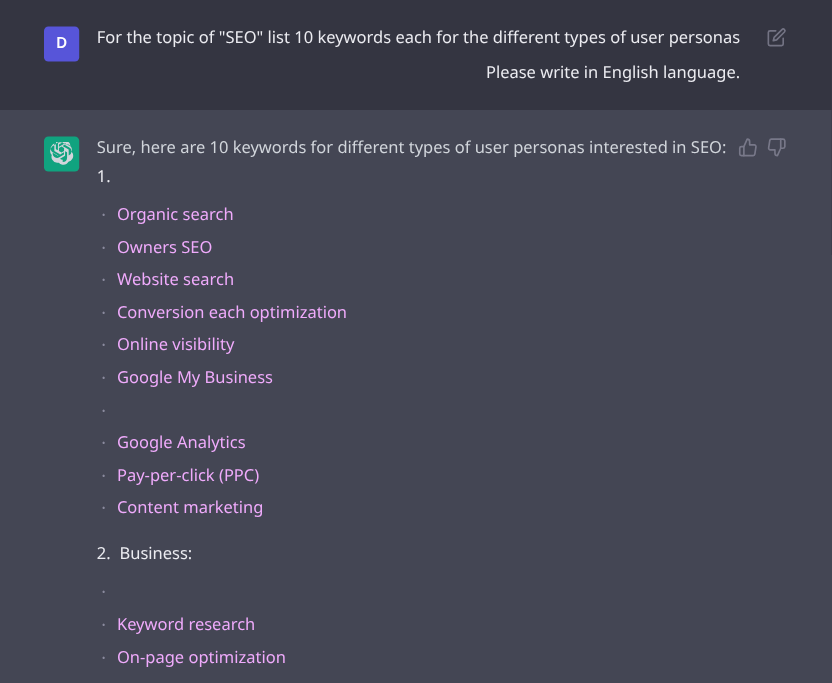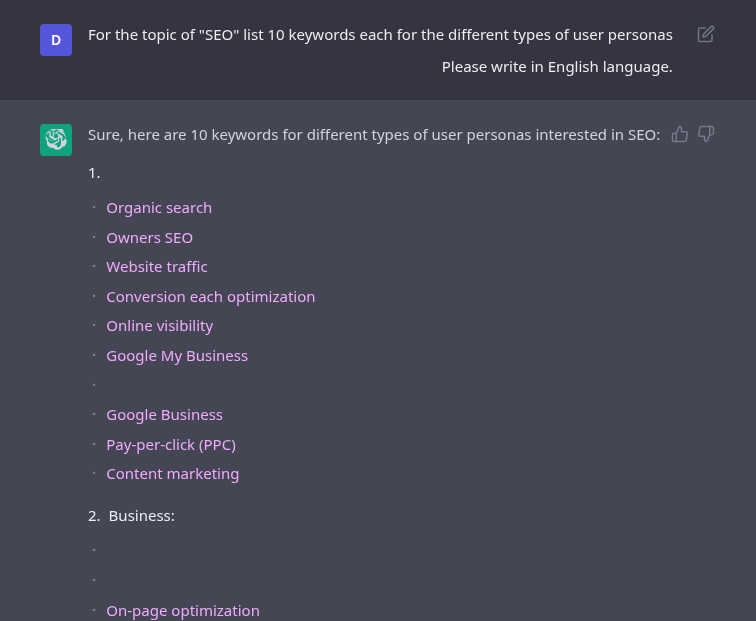--- a/index.html
+++ b/index.html
@@ -104,21 +104,21 @@
       margin-bottom: 0;
       text-align: right;
     }
 
     .assistant-message-text {
       color: #d1d5db;
       line-height: 1.7;
     }
 
     .assistant-message-text p {
-      margin-bottom: 12px;
+      margin-bottom: 0;
     }
 
     .numbered-section {
       margin-bottom: 16px;
     }
 
     .numbered-label {
       color: #ececf1;
       margin-bottom: 10px;
       display: flex;
@@ -217,40 +217,40 @@
               <li>
                   <span class="bullet">·</span>
                   <span class="keyword-text">Organic search</span>
                 </li>
               <li>
                   <span class="bullet">·</span>
                   <span class="keyword-text">Owners SEO</span>
                 </li>
               <li>
                   <span class="bullet">·</span>
-                  <span class="keyword-text">Website traffic</span>
+                  <span class="keyword-text">Website search</span>
                 </li>
               <li>
                   <span class="bullet">·</span>
                   <span class="keyword-text">Conversion each optimization</span>
                 </li>
               <li>
                   <span class="bullet">·</span>
                   <span class="keyword-text">Online visibility</span>
                 </li>
               <li>
                   <span class="bullet">·</span>
                   <span class="keyword-text">Google My Business</span>
                 </li>
               <li>
                   <span class="bullet">·</span>
                 </li>
               <li>
                   <span class="bullet">·</span>
-                  <span class="keyword-text">Google Business</span>
+                  <span class="keyword-text">Google Analytics</span>
                 </li>
               <li>
                   <span class="bullet">·</span>
                   <span class="keyword-text">Pay-per-click (PPC)</span>
                 </li>
               <li>
                   <span class="bullet">·</span>
                   <span class="keyword-text">Content marketing</span>
                 </li>
             </ul>
@@ -260,20 +260,21 @@
             <div class="numbered-label">
               <span style="margin-right:4px;">2.</span>
               <span>Business:</span>
             </div>
             <ul class="keyword-list">
               <li>
                   <span class="bullet">·</span>
                 </li>
               <li>
                   <span class="bullet">·</span>
+                  <span class="keyword-text">Keyword research</span>
                 </li>
               <li>
                   <span class="bullet">·</span>
                   <span class="keyword-text">On-page optimization</span>
                 </li>
 
             </ul>
           </div>
 
         </div>

